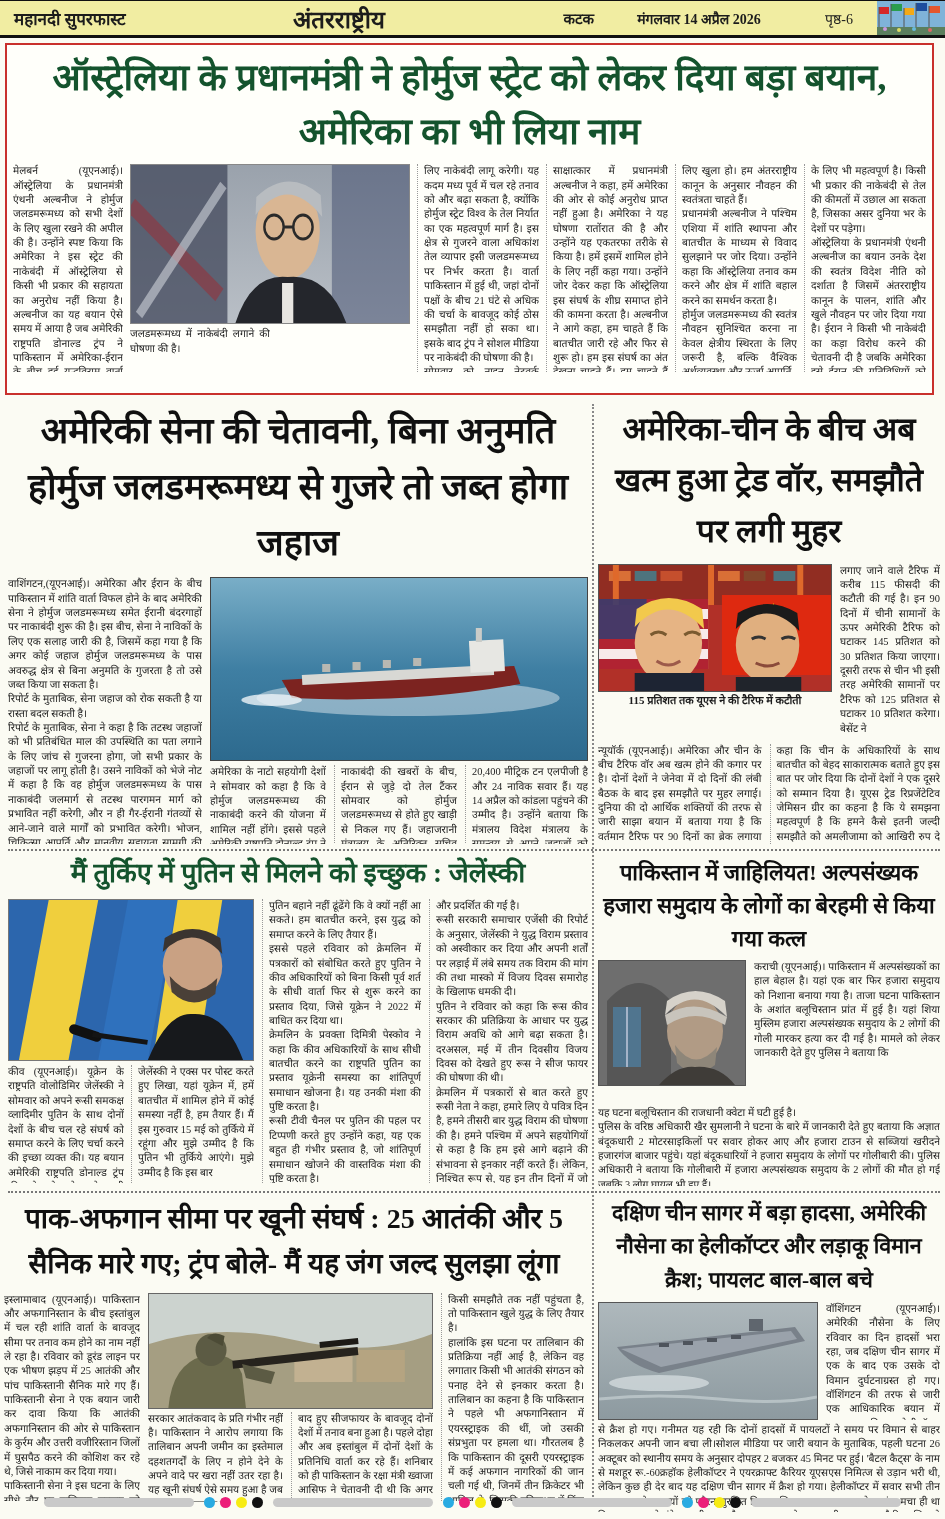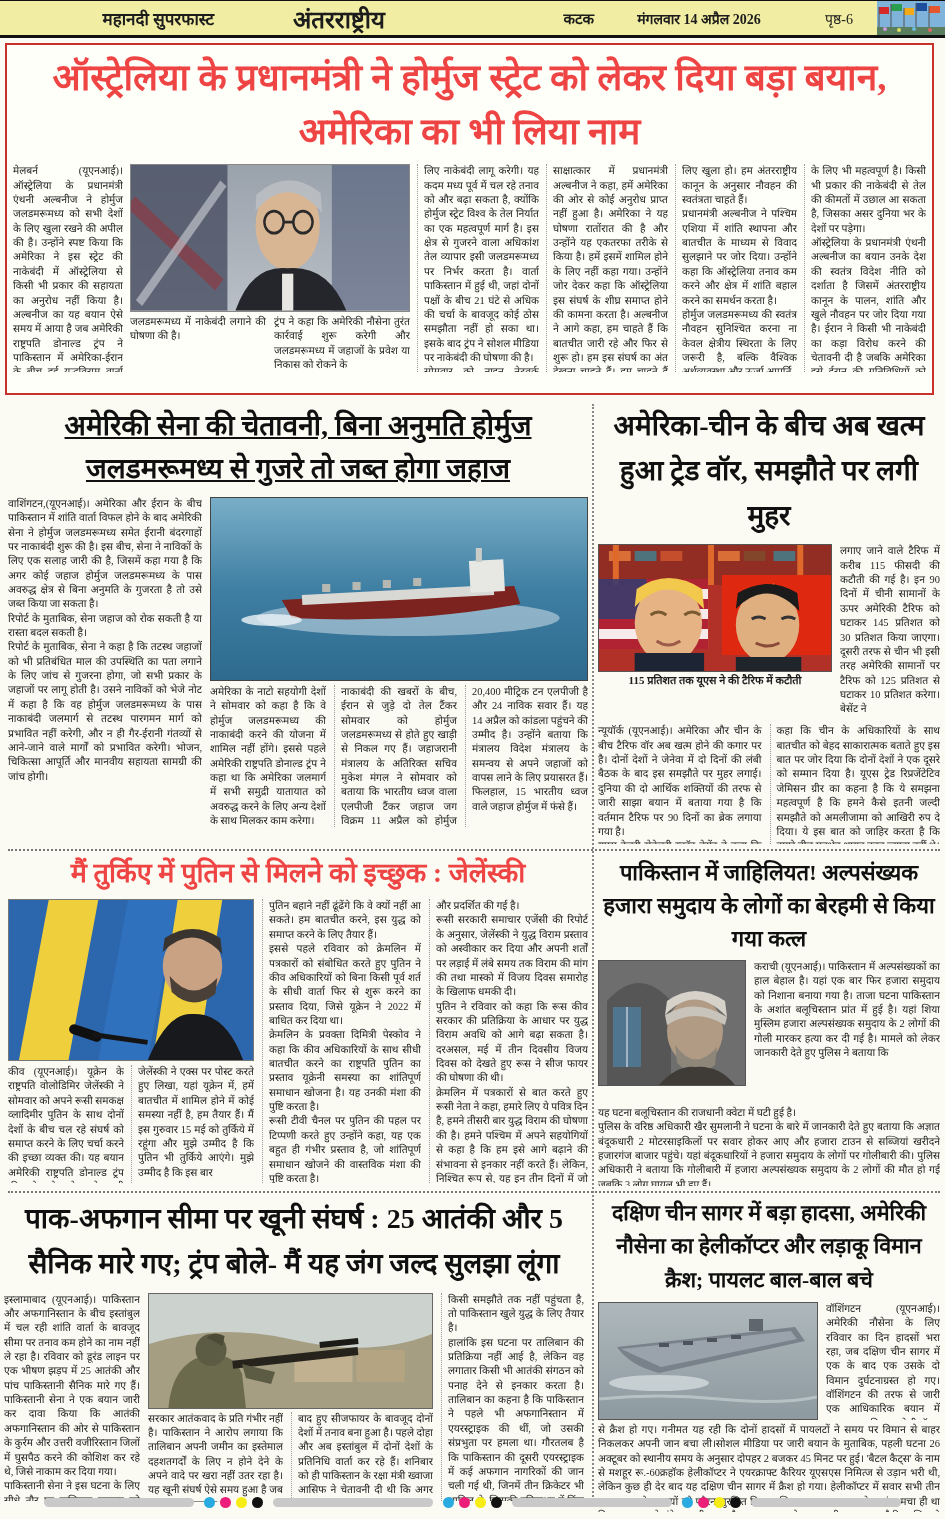--- a/index.html
+++ b/index.html
@@ -2,28 +2,28 @@
 <html lang="hi"><head>
 <meta charset="utf-8">
 <style>
   html,body{margin:0;padding:0;background:#e8e8e0;}
   .page{position:relative;width:945px;height:1519px;background:#fbfbf3;overflow:hidden;
         font-family:"Liberation Serif",serif;color:#1c1c1c;}
   
   .header{position:absolute;left:0;top:0;width:945px;height:38px;background:#f1eda2;
           border-top:1px solid #111;border-bottom:3px solid #111;display:flex;align-items:center;
           box-sizing:border-box;}
-  .masthead{font-weight:bold;font-size:17px;padding-left:14px;width:200px;text-align:right;}
+  .masthead{font-weight:bold;font-size:17px;padding-left:14px;width:200px;}
   .section-title{font-weight:bold;font-size:24px;width:250px;text-align:center;}
   .city{font-weight:bold;font-size:15px;width:130px;text-align:right;}
   .date{font-weight:bold;font-size:14px;width:210px;text-align:center;}
   .pageno{font-weight:normal;font-size:14px;width:70px;text-align:center;}
   .flags{margin-left:auto;width:68px;height:34px;}
   
-  .headline-red{color:#ef4444;font-weight:bold;text-align:center;}
+  .headline-red{color:#14532d;font-weight:bold;text-align:center;}
   .headline-blk{color:#101010;font-weight:bold;text-align:center;}
   .col{font-size:10.4px;line-height:1.38;text-align:justify;white-space:pre-line;
        color:#222;overflow:hidden;}
   .rule-l{border-left:1px dotted #999;padding-left:6px;}
   .photo{overflow:hidden;background:#ccc;}
   .photo svg{display:block;width:100%;height:100%;}
   .dotline{border-top:2px dotted #777;}
   
   .leadbox{position:absolute;left:5px;top:43px;width:929px;height:352px;
            border:2px solid #c9302c;background:#fffffa;box-sizing:border-box;overflow:hidden;}
@@ -31,29 +31,29 @@
   .lead-body{display:flex;gap:7px;padding:4px 6px 0;height:208px;}
   .lead-c1{width:110px;}
   .lead-photo-blk{width:280px;display:flex;flex-direction:column;}
   .lead-photo{height:158px;border:1px solid #888;}
   .lead-under{display:flex;gap:8px;margin-top:3px;flex:1;}
   .lead-under .col{width:50%;}
   .lead-c{flex:1;}
   
   .sec{position:absolute;box-sizing:border-box;overflow:hidden;}
   .sec-army{left:8px;top:404px;width:580px;height:440px;}
-  .army-headline{font-size:28px;line-height:1.55;text-decoration:underline;}
+  .army-headline{font-size:36px;line-height:1.55;}
   .army-body{display:flex;gap:8px;margin-top:6px;}
   .army-c1{width:194px;height:330px;}
   .army-right{flex:1;display:flex;flex-direction:column;}
   .army-photo{height:182px;border:1px solid #444;}
   .army-minis{display:flex;gap:8px;margin-top:4px;height:142px;}
   .army-minis .col{flex:1;}
   .sec-trade{left:598px;top:404px;width:342px;height:440px;}
-  .trade-headline{font-size:28px;line-height:1.6;}
+  .trade-headline{font-size:32px;line-height:1.6;}
   .tw-row{display:flex;gap:8px;margin-top:6px;}
   .tw-left{width:234px;}
   .tw-photo{height:126px;border:1px solid #555;}
   .tw-caption{font-weight:bold;font-size:11px;text-align:center;line-height:1.5;}
   .tw-side{flex:1;height:178px;}
   .tw-body{display:flex;gap:8px;margin-top:2px;height:176px;}
   .tw-body .col{width:50%;}
   
   .hr1{position:absolute;left:8px;top:849px;width:932px;}
   .hr2{position:absolute;left:8px;top:1191px;width:932px;}
@@ -150,21 +150,20 @@
             <path d="M155 50 Q195 8 238 52 L236 30 Q195 2 156 32 Z" fill="#b8bcc0"></path>
             <circle cx="178" cy="62" r="12" fill="none" stroke="#2a2a2a" stroke-width="3"></circle>
             <circle cx="214" cy="62" r="12" fill="none" stroke="#2a2a2a" stroke-width="3"></circle>
             <line x1="190" y1="62" x2="202" y2="62" stroke="#2a2a2a" stroke-width="3"></line>
             <path d="M130 158 Q150 108 195 112 Q245 108 268 158 Z" fill="#24262c"></path>
             <rect x="188" y="118" width="14" height="40" fill="#e8e6e2"></rect>
           </svg>
         </div>
         <div class="lead-under">
           <div class="col">जलडमरूमध्य में नाकेबंदी लगाने की घोषणा की है।</div>
-          <div class="col">ट्रंप ने कहा कि अमेरिकी नौसेना तुरंत कार्रवाई शुरू करेगी और जलडमरूमध्य में जहाजों के प्रवेश या निकास को रोकने के</div>
         </div>
       </div>
       <div class="col lead-c rule-l">लिए नाकेबंदी लागू करेगी। यह कदम मध्य पूर्व में चल रहे तनाव को और बढ़ा सकता है, क्योंकि होर्मुज स्ट्रेट विश्व के तेल निर्यात का एक महत्वपूर्ण मार्ग है। इस क्षेत्र से गुजरने वाला अधिकांश तेल व्यापार इसी जलडमरूमध्य पर निर्भर करता है। वार्ता पाकिस्तान में हुई थी, जहां दोनों पक्षों के बीच 21 घंटे से अधिक की चर्चा के बावजूद कोई ठोस समझौता नहीं हो सका था। इसके बाद ट्रंप ने सोशल मीडिया पर नाकेबंदी की घोषणा की है।
 सोमवार को नाइन नेटवर्क टेलीविजन को दिए गए</div>
       <div class="col lead-c rule-l">साक्षात्कार में प्रधानमंत्री अल्बनीज ने कहा, हमें अमेरिका की ओर से कोई अनुरोध प्राप्त नहीं हुआ है। अमेरिका ने यह घोषणा रातोंरात की है और उन्होंने यह एकतरफा तरीके से किया है। हमें इसमें शामिल होने के लिए नहीं कहा गया। उन्होंने जोर देकर कहा कि ऑस्ट्रेलिया इस संघर्ष के शीघ्र समाप्त होने की कामना करता है। अल्बनीज ने आगे कहा, हम चाहते हैं कि बातचीत जारी रहे और फिर से शुरू हो। हम इस संघर्ष का अंत देखना चाहते हैं। हम चाहते हैं कि होर्मुज जलडमरूमध्य सभी के</div>
       <div class="col lead-c rule-l">लिए खुला हो। हम अंतरराष्ट्रीय कानून के अनुसार नौवहन की स्वतंत्रता चाहते हैं।
 प्रधानमंत्री अल्बनीज ने पश्चिम एशिया में शांति स्थापना और बातचीत के माध्यम से विवाद सुलझाने पर जोर दिया। उन्होंने कहा कि ऑस्ट्रेलिया तनाव कम करने और क्षेत्र में शांति बहाल करने का समर्थन करता है।
 होर्मुज जलडमरूमध्य की स्वतंत्र नौवहन सुनिश्चित करना ना केवल क्षेत्रीय स्थिरता के लिए जरूरी है, बल्कि वैश्विक अर्थव्यवस्था और ऊर्जा आपूर्ति</div>
       <div class="col lead-c rule-l">के लिए भी महत्वपूर्ण है। किसी भी प्रकार की नाकेबंदी से तेल की कीमतों में उछाल आ सकता है, जिसका असर दुनिया भर के देशों पर पड़ेगा।
 ऑस्ट्रेलिया के प्रधानमंत्री एंथनी अल्बनीज का बयान उनके देश की स्वतंत्र विदेश नीति को दर्शाता है जिसमें अंतरराष्ट्रीय कानून के पालन, शांति और खुले नौवहन पर जोर दिया गया है। ईरान ने किसी भी नाकेबंदी का कड़ा विरोध करने की चेतावनी दी है जबकि अमेरिका इसे ईरान की गतिविधियों को रोकने का जरिया बता रहा है।</div>

